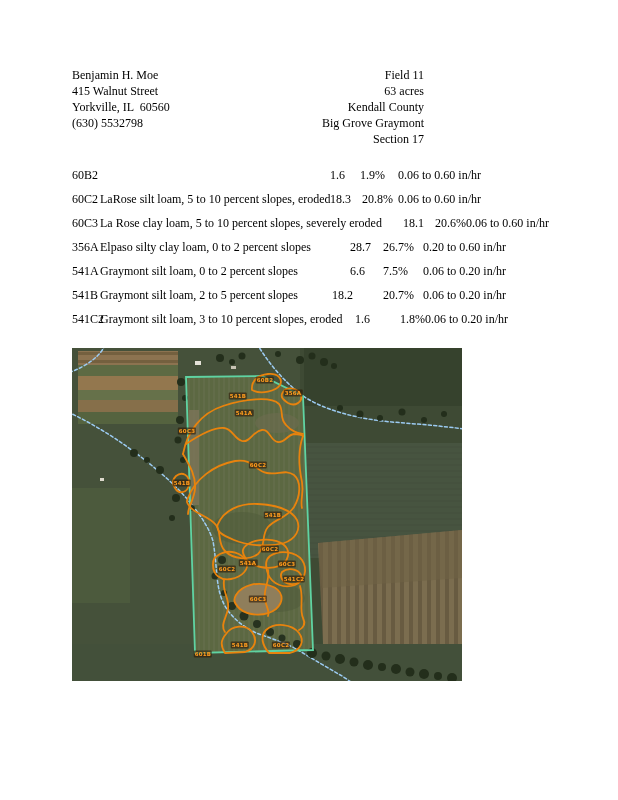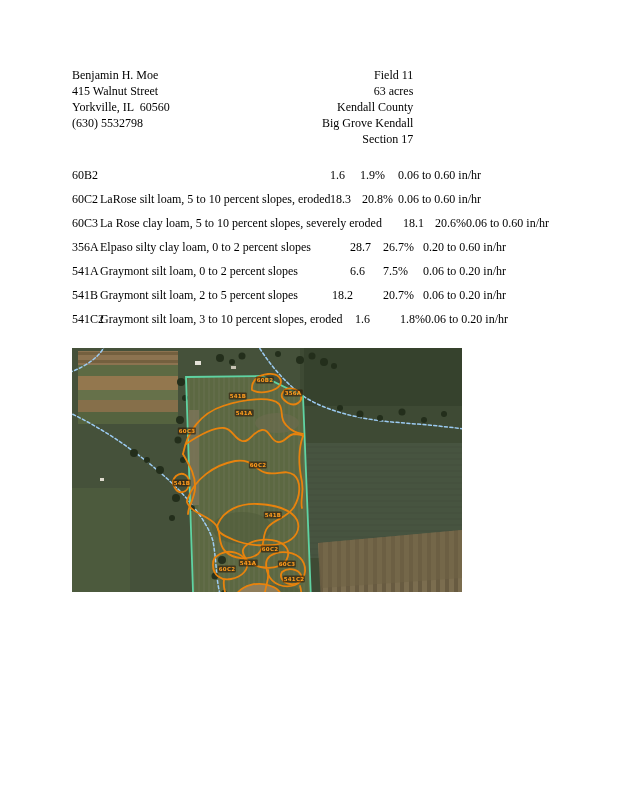--- a/index.html
+++ b/index.html
@@ -1,20 +1,20 @@
 <!DOCTYPE html>
 <html><head>
 <meta charset="utf-8">
 <style>
   html,body{margin:0;padding:0;}
   body{
     width:618px;height:800px;background:#ffffff;
     font-family:"Liberation Serif", serif;color:#000;
   }
-  .page{position:relative;width:618px;height:592px;background:#fff;overflow:hidden;}
+  .page{position:relative;width:618px;height:800px;background:#fff;overflow:hidden;}
   .tline{height:16px;font-size:12px;line-height:16px;white-space:pre;}
   .owner-block{position:absolute;left:72px;top:67px;}
   .field-block{position:absolute;left:322px;top:67px;text-align:right;}
   .soil-table{position:absolute;left:72px;top:164px;width:530px;}
   .trow{position:relative;height:24px;font-size:12px;}
   .trow span{position:absolute;top:4px;white-space:pre;}
   .trow .pj{position:absolute;}
   .trow .pj span{position:static;}
   .soil-map{position:absolute;left:72px;top:348px;width:390px;height:333px;}
   .soil-map svg{position:absolute;left:0;top:0;display:block;}
@@ -36,21 +36,21 @@
     <div class="tline">Benjamin H. Moe</div>
     <div class="tline">415 Walnut Street</div>
     <div class="tline">Yorkville, IL  60560</div>
     <div class="tline">(630) 5532798</div>
   </div>
 
   <div class="field-block">
     <div class="tline">Field 11</div>
     <div class="tline"> 63 acres</div>
     <div class="tline">Kendall County</div>
-    <div class="tline">Big Grove Kendall</div>
+    <div class="tline">Big Grove Graymont</div>
     <div class="tline">Section 17</div>
   </div>
 
   <div class="soil-table" id="soil-table">
       <div class="trow">
         <span style="left: 0px;">60B2</span>
         <span style="left: 258px;">1.6</span>
         <span style="left: 280px; margin-left: 8px;">1.9%</span>
         <span style="left: 326px;">0.06 to 0.60 in/hr</span>
       </div>

